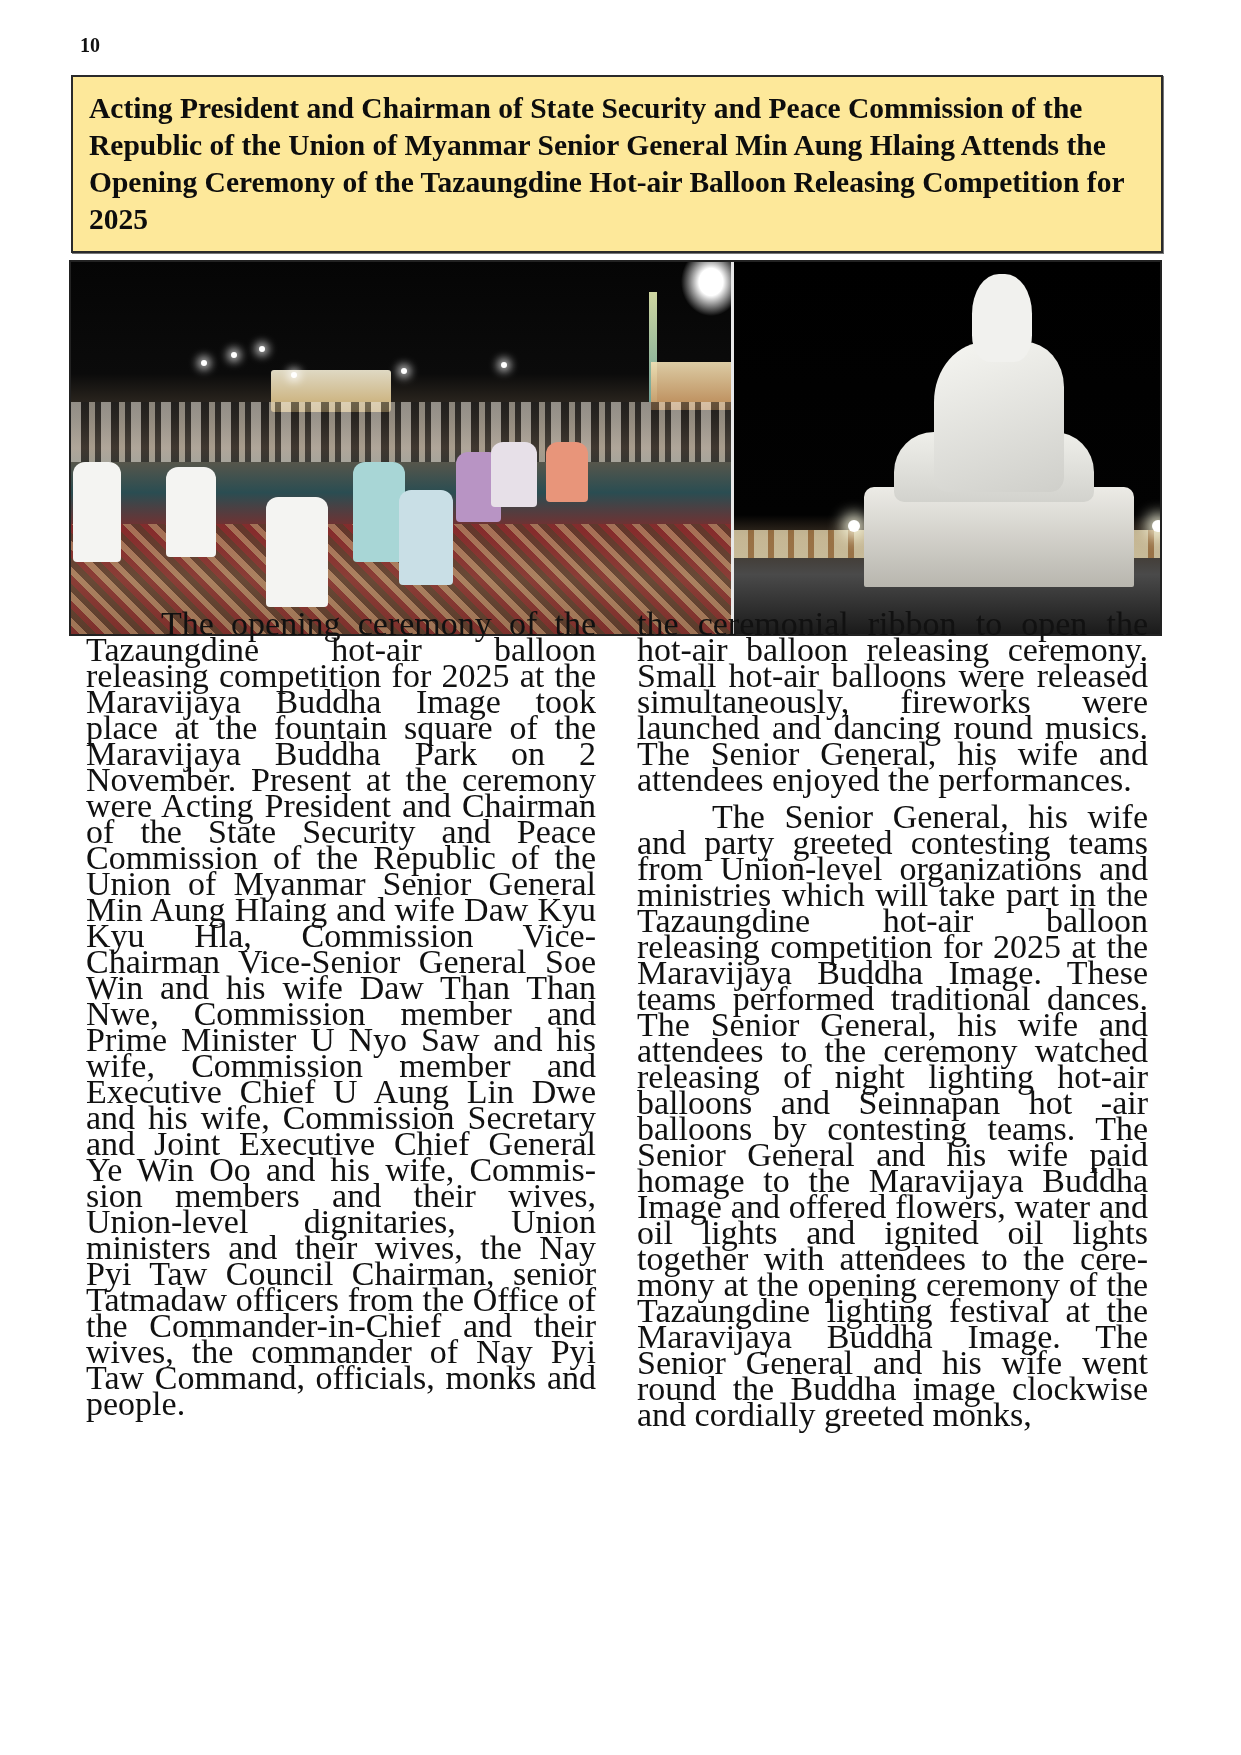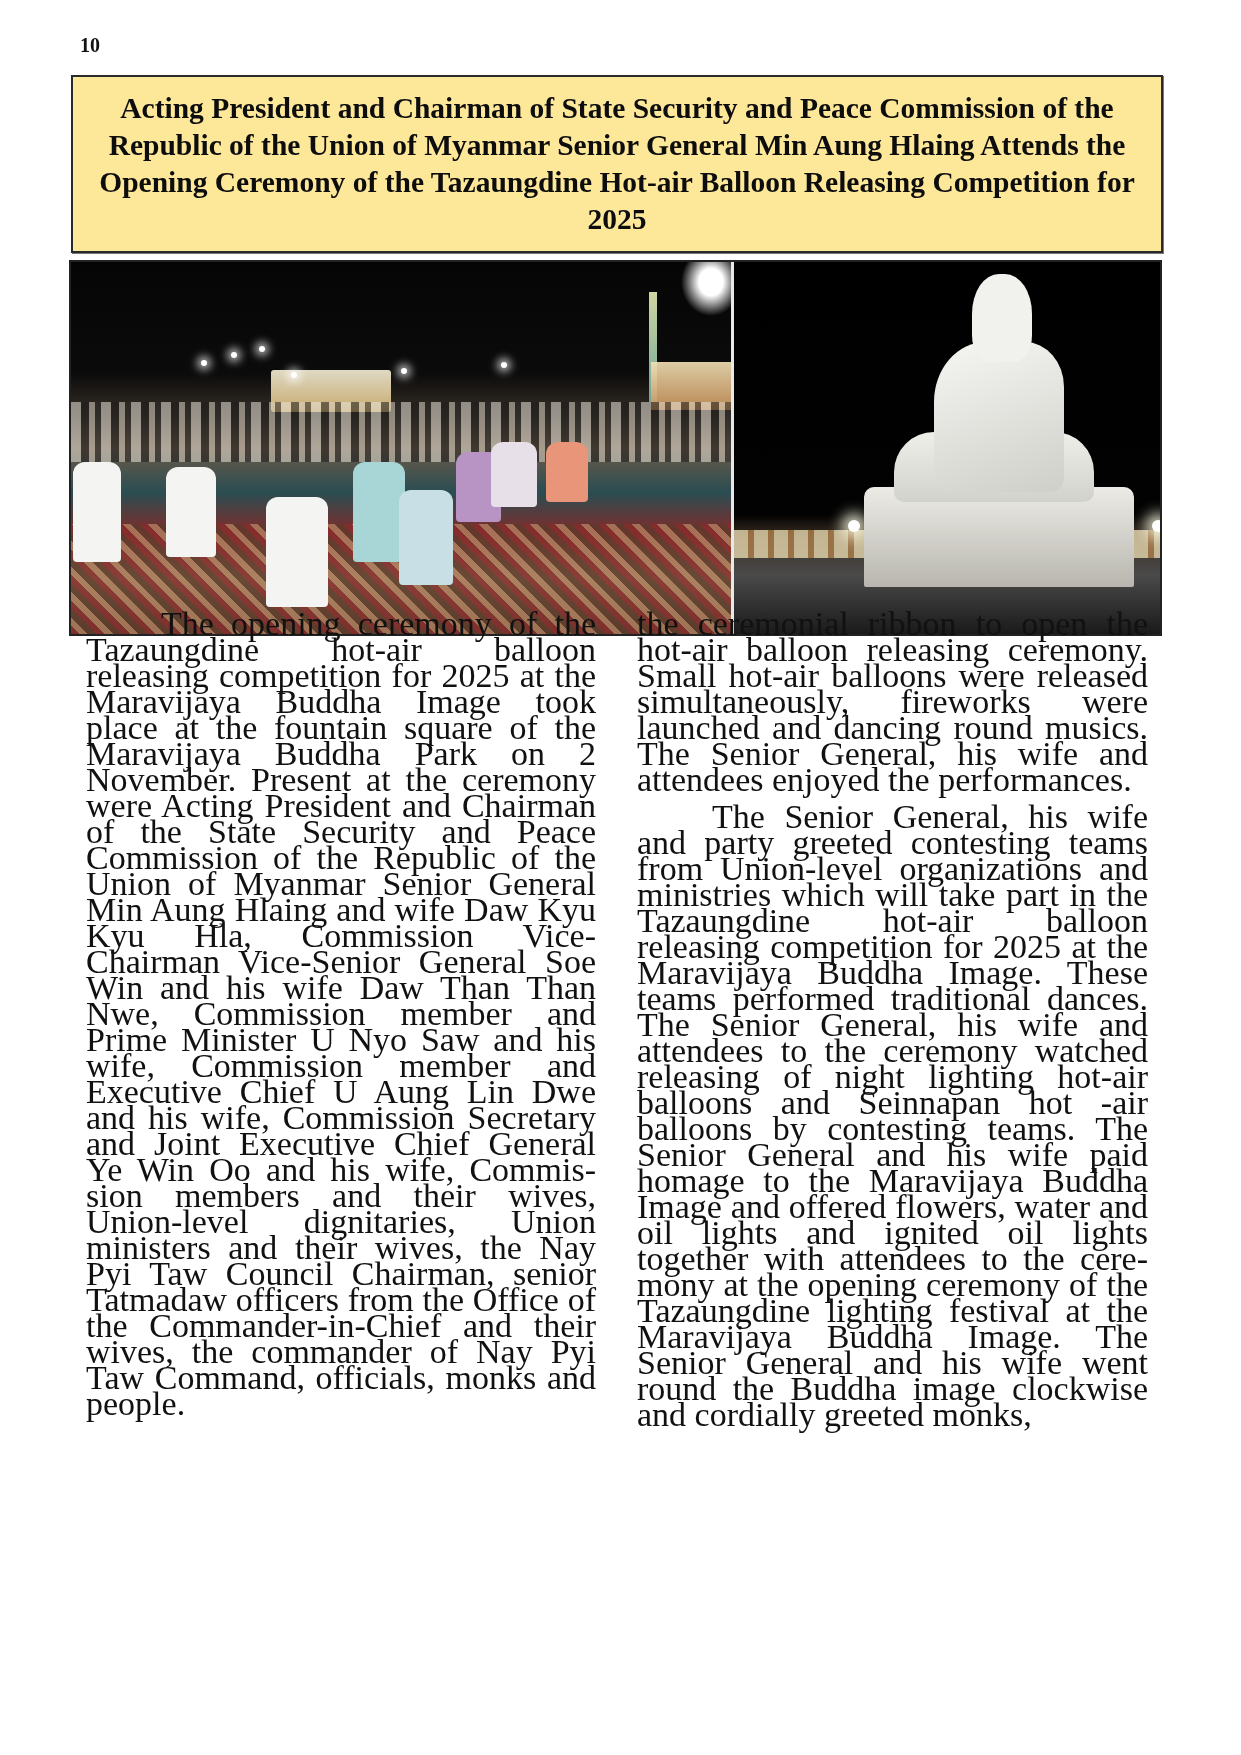--- a/index.html
+++ b/index.html
@@ -2,22 +2,22 @@
 <html><head>
 <meta charset="utf-8">
 <style>
   html, body { margin: 0; padding: 0; background: #ffffff; }
   body { width: 1241px; height: 1755px; position: relative; overflow: hidden;
          font-family: "Liberation Serif", "DejaVu Serif", serif; color: #111; }
   .page-number { position: absolute; left: 80px; top: 34px; font-size: 20px; font-weight: bold; }
   .title-box { position: absolute; left: 71px; top: 75px; width: 1092px; height: 178px;
                background: #fde89a; border: 2px solid #2a2a2a; box-sizing: border-box;
                box-shadow: 1px 1px 0 #777; display: flex; align-items: center; justify-content: center; }
-  .title-box h1 { margin: 0; padding: 0 8px; font-size: 29.5px; line-height: 37px; font-weight: bold;
-                  text-align: center; color: #0d0d0d; }
+  .title-box h1 { margin: 0; padding: 0 16px; font-size: 29.5px; line-height: 37px; font-weight: bold;
+                  text-align: left; color: #0d0d0d; }
   .photo-frame { position: absolute; left: 69px; top: 260px; width: 1093px; height: 376px;
                  background: #000; border: 2px solid #222; box-sizing: border-box; display: flex; }
   .photo { position: relative; height: 100%; overflow: hidden; }
   .photo-left { width: 660px;
     background:
       radial-gradient(ellipse 30px 34px at 640px 20px, #fff 40%, rgba(255,255,240,0) 100%),
       linear-gradient(180deg, #050505 0%, #0b0b0b 30%, #3a3228 42%, #6b5a48 50%, #2a4d52 62%, #7a2e2e 72%, #8a6b52 85%, #5e3a2c 100%); }
   .photo-left .building { position: absolute; left: 200px; top: 108px; width: 120px; height: 42px;
     background: linear-gradient(180deg, #f7f0d8, #d8b877); border-radius: 3px; opacity: .9; }
   .photo-left .building2 { position: absolute; left: 580px; top: 100px; width: 80px; height: 48px;

